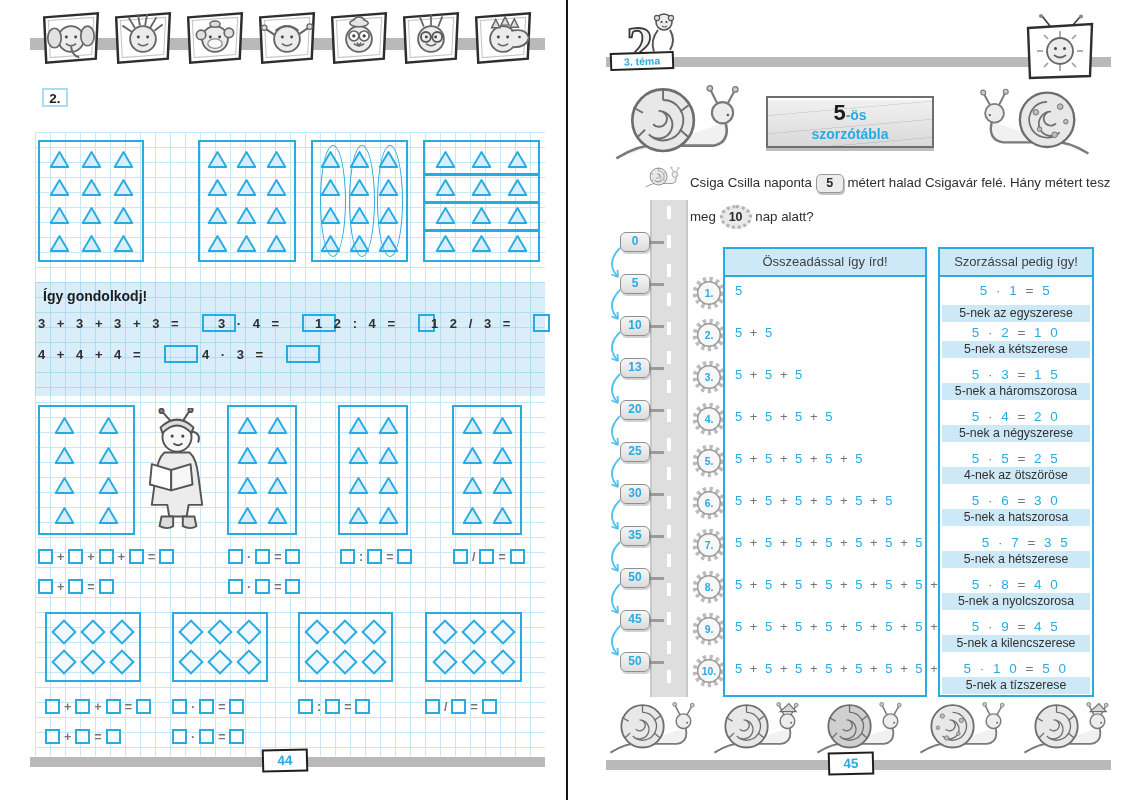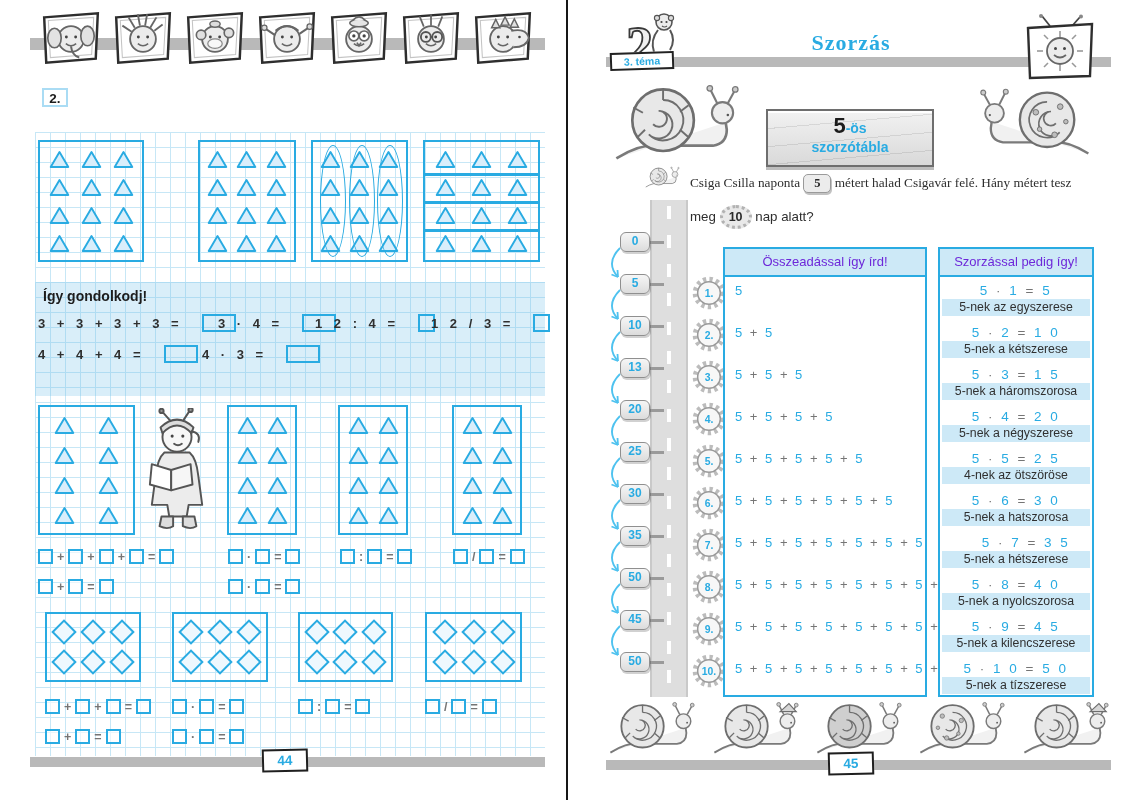--- a/index.html
+++ b/index.html
@@ -39,21 +39,21 @@
   .ebox{width:15px;height:15px;border:2px solid var(--accent);background:rgba(255,255,255,.6);display:inline-block;box-sizing:border-box;}
   .eop{color:var(--op);font-weight:bold;font-size:12.5px;}
   .charbox{position:absolute;}
 
   
   .rtitle{position:absolute;left:110px;right:110px;top:30px;text-align:center;
           font-family:"Liberation Serif",serif;font-size:22px;font-weight:600;color:var(--accent);letter-spacing:1px;}
   .themewrap{position:absolute;left:44px;top:8px;width:80px;height:72px;z-index:4;}
   .themelabel{position:absolute;left:-2px;top:44px;width:64px;height:18px;background:#fff;border:2px solid #222;
       color:var(--accent);font-weight:bold;font-size:10.5px;text-align:center;line-height:15px;transform:rotate(-2deg);box-sizing:border-box;}
-  .woodsign{position:absolute;left:198px;top:109px;width:168px;height:58px;border:2px solid #6e6e6e;box-sizing:border-box;
+  .woodsign{position:absolute;left:198px;top:96px;width:168px;height:52px;border:2px solid #6e6e6e;box-sizing:border-box;
       background:linear-gradient(#f2f2f2,#d9d9d9),repeating-linear-gradient(175deg,transparent 0 17px,rgba(110,110,110,.16) 17px 18px);
       background-blend-mode:multiply;box-shadow:0 3px 0 #bdbdbd,inset 0 2px 0 #fff;text-align:center;}
   .ws-line1{margin-top:4px;line-height:22px;}
   .ws-big{font-size:22px;font-weight:bold;color:#1c1c1c;}
   .ws-suf{font-size:14px;font-weight:bold;color:var(--accent);}
   .ws-word{font-size:14px;font-weight:bold;color:var(--accent);line-height:16px;}
   .problem{position:absolute;left:122px;width:424px;font-size:13.3px;color:#2e2e2e;}
   .stone{display:inline-block;min-width:20px;padding:0 3px;background:#ececec;border:1.7px solid #9a9a9a;border-radius:5px;
          box-shadow:1px 2px 0 #c2c2c2;font-weight:bold;color:#2a2a2a;text-align:center;font-size:12.5px;line-height:17px;}
   .gearnum{display:inline-block;min-width:20px;padding:1px 3px;background:#e9e9e9;border:3px dotted #b2b2b2;border-radius:50%;
@@ -63,21 +63,21 @@
   .road::before{content:"";position:absolute;left:50%;margin-left:-2px;top:6px;bottom:6px;width:4px;
         background:repeating-linear-gradient(#fff 0 13px,transparent 13px 29px);}
   .msign{position:absolute;left:52px;width:30px;height:20px;background:linear-gradient(#f6f6f6,#dcdcdc);
          border:1.8px solid #8f8f8f;border-radius:6px;color:var(--accent);font-weight:bold;font-size:12px;
          text-align:center;line-height:17px;box-sizing:border-box;box-shadow:1px 2px 0 rgba(0,0,0,.18);z-index:2;}
   .mtick{position:absolute;left:80px;width:16px;height:2.5px;background:#9a9a9a;}
   .marrow{position:absolute;left:36px;width:20px;height:34px;}
   .badge{position:absolute;left:124px;width:34px;height:34px;}
   .rtable{position:absolute;top:247px;border:2.5px solid var(--accent);background:#fff;box-sizing:border-box;}
   .rthead{height:26px;line-height:25px;text-align:center;background:var(--ltblue);border-bottom:2.5px solid var(--accent);
-          color:#6d28d9;font-size:13px;}
+          color:#404040;font-size:13px;}
   .sumline{position:absolute;left:10px;color:var(--accent);font-size:13px;white-space:nowrap;}
   .sumline .gop,.prodline .gop{color:var(--op);}
   .sumline .gop{margin:0 4px;}
   .prodline{position:absolute;left:0;right:0;text-align:center;color:var(--accent);font-size:13.5px;
             letter-spacing:2.5px;white-space:nowrap;}
   .lbl{position:absolute;left:2px;right:2px;height:17px;line-height:17px;background:var(--ltblue);
        text-align:center;font-size:12.3px;color:#303030;}
   .snail{position:absolute;}
   .stamp{position:absolute;}
 </style>
@@ -854,21 +854,20 @@
           <span class="ebox"></span>
         </div>
       </div>
 
     <div class="grayband" style="left:30px;top:757px;width:515px;height:10px;"></div>
     <div class="pagelabel" style="left:262px;top:749px;">44</div>
   </div>
 
   <div class="page page-right">
     <div class="grayband" style="left:38px;top:57px;width:505px;height:10px;"></div>
-    <div class="rtitle">Szorzás</div>
 
     <div class="themewrap">
       <div id="themeArt"><svg width="80" height="64" viewBox="0 0 80 64">
             <text x="14" y="56" font-family="Liberation Serif, serif" font-size="54" font-weight="bold" fill="#f0f0f0" stroke="#3a3a3a" stroke-width="1.8">2</text>
             <circle cx="52" cy="14" r="8" fill="#ececec" stroke="#555" stroke-width="1.6"></circle>
             <circle cx="45" cy="10" r="2.6" fill="#ddd" stroke="#555" stroke-width="1.1"></circle>
             <circle cx="59" cy="10" r="2.6" fill="#ddd" stroke="#555" stroke-width="1.1"></circle>
             <circle cx="49.5" cy="14" r="1.1" fill="#444"></circle>
             <circle cx="54.5" cy="14" r="1.1" fill="#444"></circle>
             <path d="M50 18 q2.5 2 5 0" fill="none" stroke="#555" stroke-width="1.2"></path>
@@ -953,21 +952,21 @@
           <circle cx="50" cy="36" r="29" fill="#e8e8e8" stroke="#6e6e6e" stroke-width="2.5"></circle>
           <path d="M50 36 m 0 -19 a19 19 0 1 1 -13.4 32.4 a13 13 0 1 0 9.2 -22.2 a7.5 7.5 0 1 1 -5.2 12.6" fill="none" stroke="#6e6e6e" stroke-width="1.8"></path>
           <g stroke="#6e6e6e" stroke-width="1.8">
             <line x1="50" y1="7" x2="50" y2="17"></line>
             <line x1="74" y1="22" x2="66" y2="28"></line>
             <line x1="74" y1="52" x2="66" y2="45"></line>
             <line x1="26" y1="52" x2="33" y2="45"></line>
             <line x1="22" y1="24" x2="31" y2="29"></line>
           </g>
         </svg></div>
-    <div class="problem" style="top:174px;font-family:Liberation Serif, serif;">
+    <div class="problem" style="top:174px;">
       <span>Csiga Csilla naponta</span>
       <span class="stone">5</span>
       <span>métert halad Csigavár felé. Hány métert tesz</span>
     </div>
     <div class="problem" style="top:205px;">
       <span>meg</span>
       <span class="gearnum">10</span>
       <span>nap alatt?</span>
     </div>
 
@@ -1098,21 +1097,21 @@
         <div class="sumline" style="top: 202px;">5 <span class="gop">+</span> 5 <span class="gop">+</span> 5 <span class="gop">+</span> 5 <span class="gop">+</span> 5</div>
         <div class="sumline" style="top: 244px;">5 <span class="gop">+</span> 5 <span class="gop">+</span> 5 <span class="gop">+</span> 5 <span class="gop">+</span> 5 <span class="gop">+</span> 5</div>
         <div class="sumline" style="top: 286px;">5 <span class="gop">+</span> 5 <span class="gop">+</span> 5 <span class="gop">+</span> 5 <span class="gop">+</span> 5 <span class="gop">+</span> 5 <span class="gop">+</span> 5</div>
         <div class="sumline" style="top: 328px;">5 <span class="gop">+</span> 5 <span class="gop">+</span> 5 <span class="gop">+</span> 5 <span class="gop">+</span> 5 <span class="gop">+</span> 5 <span class="gop">+</span> 5 <span class="gop">+</span> 5</div>
         <div class="sumline" style="top: 370px;">5 <span class="gop">+</span> 5 <span class="gop">+</span> 5 <span class="gop">+</span> 5 <span class="gop">+</span> 5 <span class="gop">+</span> 5 <span class="gop">+</span> 5 <span class="gop">+</span> 5 <span class="gop">+</span> 5</div>
         <div class="sumline" style="top: 412px;">5 <span class="gop">+</span> 5 <span class="gop">+</span> 5 <span class="gop">+</span> 5 <span class="gop">+</span> 5 <span class="gop">+</span> 5 <span class="gop">+</span> 5 <span class="gop">+</span> 5 <span class="gop">+</span> 5 <span class="gop">+</span> 5</div>
       </div>
     <div class="rtable" id="mulTable" style="left:370px;width:156px;height:450px;">
       <div class="rthead">Szorzással pedig így!</div>
     <div class="prodline" style="top: 34px;">5 <span class="gop">·</span> 1 <span class="gop">=</span> 5</div>
-        <div class="lbl" style="top: 50px;">5-nek az egyszerese</div>
+        <div class="lbl" style="top: 56px;">5-nek az egyszerese</div>
         <div class="prodline" style="top: 76px;">5 <span class="gop">·</span> 2 <span class="gop">=</span> 1 0</div>
         <div class="lbl" style="top: 92px;">5-nek a kétszerese</div>
         <div class="prodline" style="top: 118px;">5 <span class="gop">·</span> 3 <span class="gop">=</span> 1 5</div>
         <div class="lbl" style="top: 134px;">5-nek a háromszorosa</div>
         <div class="prodline" style="top: 160px;">5 <span class="gop">·</span> 4 <span class="gop">=</span> 2 0</div>
         <div class="lbl" style="top: 176px;">5-nek a négyszerese</div>
         <div class="prodline" style="top: 202px;">5 <span class="gop">·</span> 5 <span class="gop">=</span> 2 5</div>
         <div class="lbl" style="top: 218px;">4-nek az ötszöröse</div>
         <div class="prodline" style="top: 244px;">5 <span class="gop">·</span> 6 <span class="gop">=</span> 3 0</div>
         <div class="lbl" style="top: 260px;">5-nek a hatszorosa</div>

